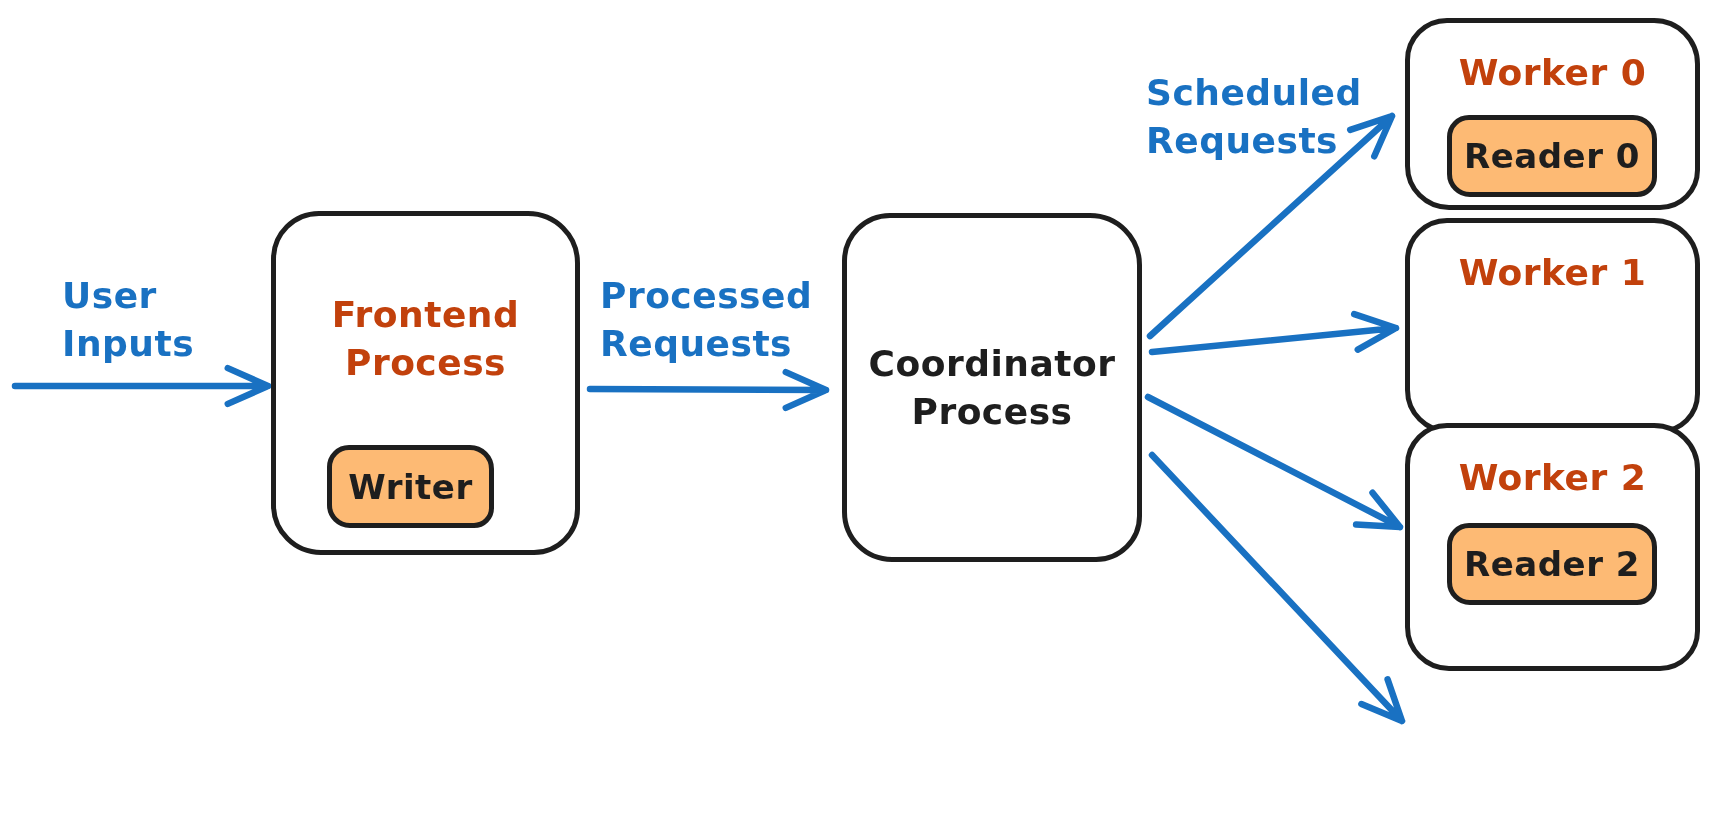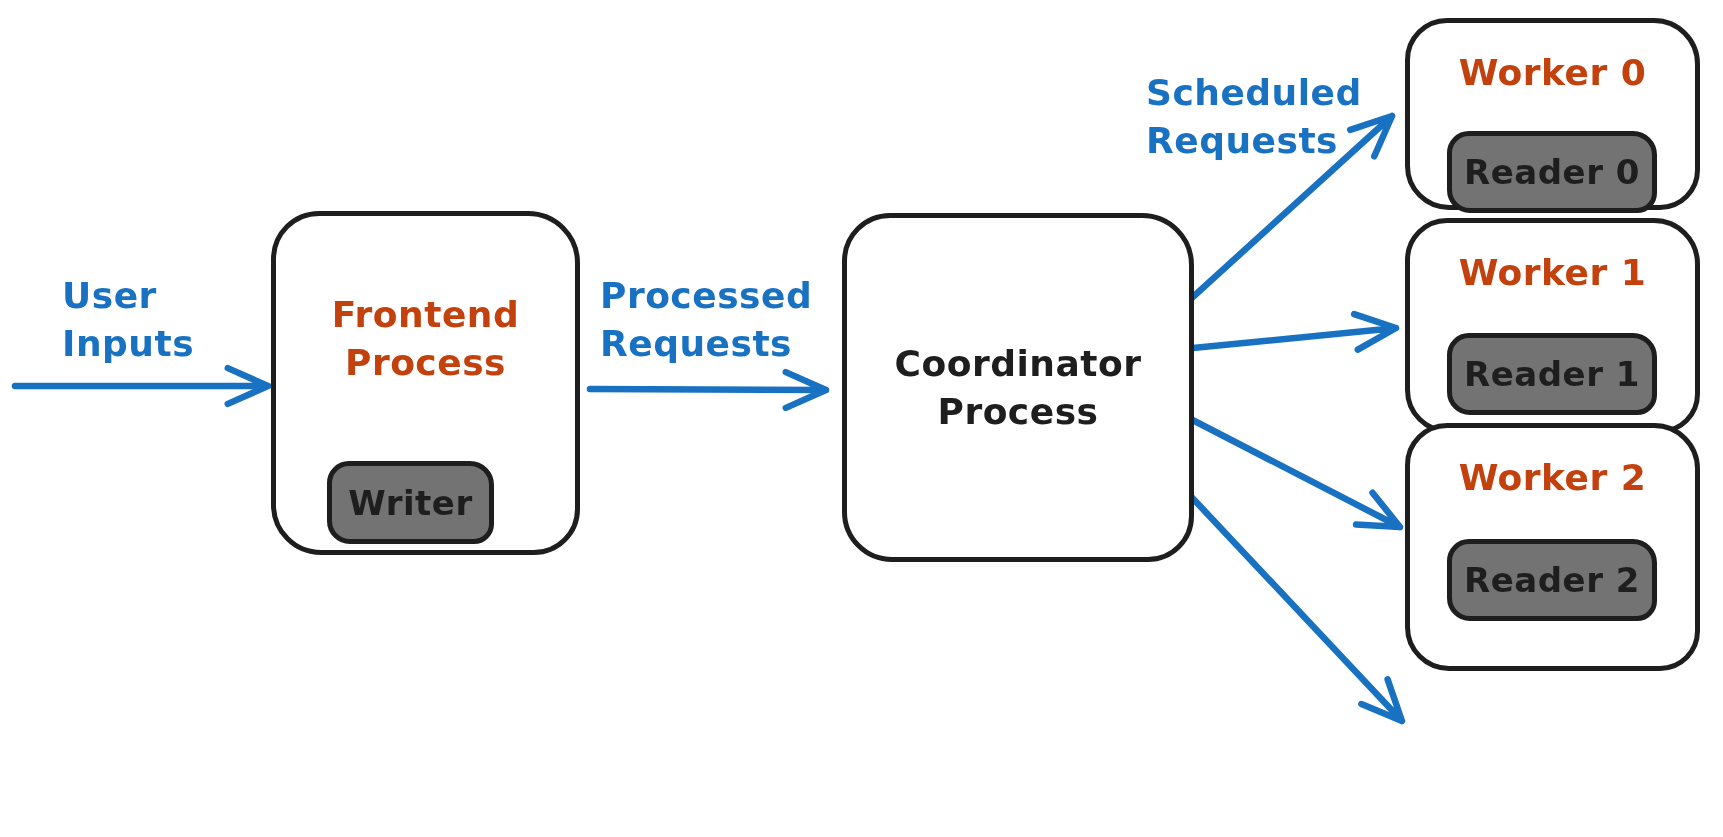--- a/index.html
+++ b/index.html
@@ -52,31 +52,30 @@
     align-items: center;
     justify-content: center;
     text-align: center;
     font-size: 36px;
     line-height: 48px;
     letter-spacing: 0.5px;
     white-space: pre-line;
   }
   .chip {
     position: absolute;
-    background: #737373;
+    background: #fdba74;
     border: 5px solid #1e1e1e;
     border-radius: 22px 24px 20px 23px;
     box-sizing: border-box;
     display: flex;
     align-items: center;
     justify-content: center;
     font-size: 34px;
     letter-spacing: 0.5px;
     color: #1e1e1e;
-    margin-top: 16px;
   }
 </style>
 </head>
 <body>
 
 <div class="canvas">
 
   <svg class="arrows-layer" viewBox="0 0 1723 837" xmlns="http://www.w3.org/2000/svg">
     <g stroke="#1971c2" stroke-width="6.5" fill="none" stroke-linecap="round" stroke-linejoin="round">
 
@@ -104,37 +103,34 @@
 Requests</div>
 
   <div class="node big-node" style="left:271px; top:211px; width:309px; height:344px;">
     <div class="node-title" style="top:75px;">Frontend
 Process</div>
     <div class="chip" style="left:51px; top:229px; width:167px; height:83px;">
       <span>Writer</span>
     </div>
   </div>
 
-  <div class="node big-node" style="left:842px; top:213px; width:352px; height:349px;">
+  <div class="node big-node" style="left:842px; top:213px; width:300px; height:349px;">
     <div class="center-title">Coordinator
 Process</div>
   </div>
 
   <div class="node worker-node" style="left:1405px; top:18px; width:295px; height:192px;">
     <div class="node-title" style="top:26px;">Worker 0</div>
     <div class="chip" style="left:37px; top:92px; width:210px; height:82px;">
       <span>Reader 0</span>
     </div>
   </div>
 
   <div class="node worker-node" style="left:1405px; top:218px; width:295px; height:216px;">
     <div class="node-title" style="top:26px;">Worker 1</div>
-    <div class="chip" style="left:37px; top:94px; width:210px; height:82px;">
-      <span>Reader 1</span>
-    </div>
   </div>
 
   <div class="node worker-node" style="left:1405px; top:423px; width:295px; height:248px;">
     <div class="node-title" style="top:26px;">Worker 2</div>
     <div class="chip" style="left:37px; top:95px; width:210px; height:82px;">
       <span>Reader 2</span>
     </div>
   </div>
 
 

